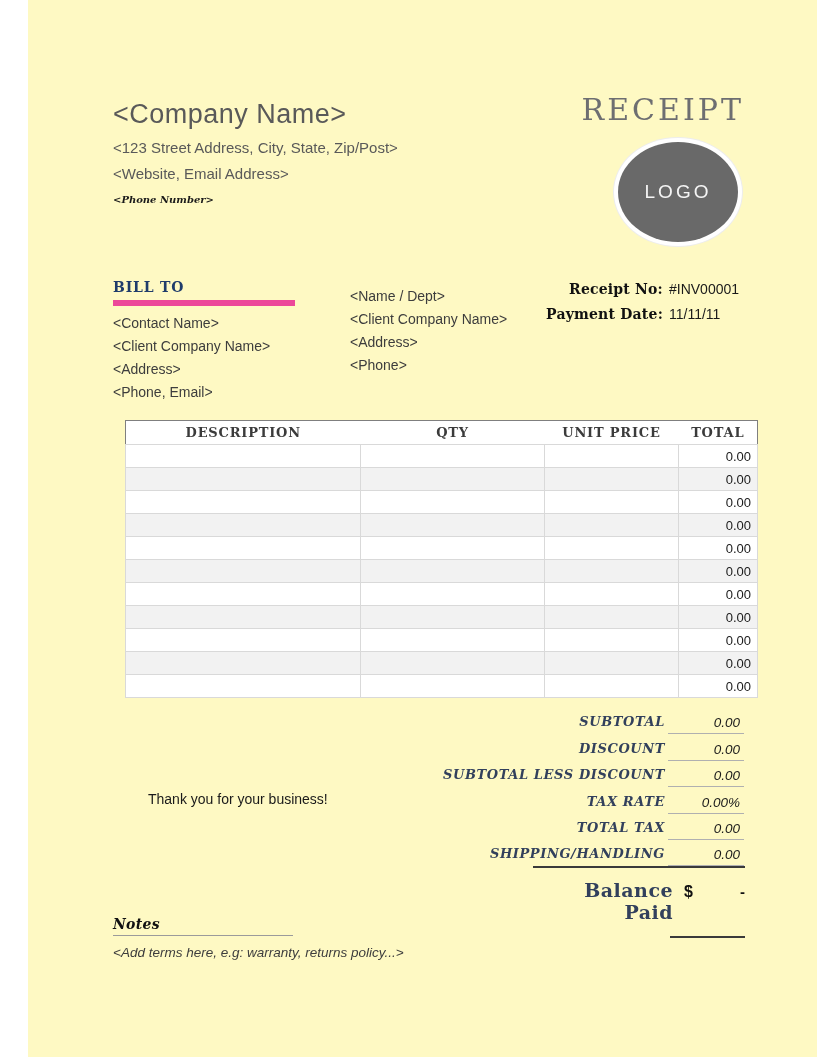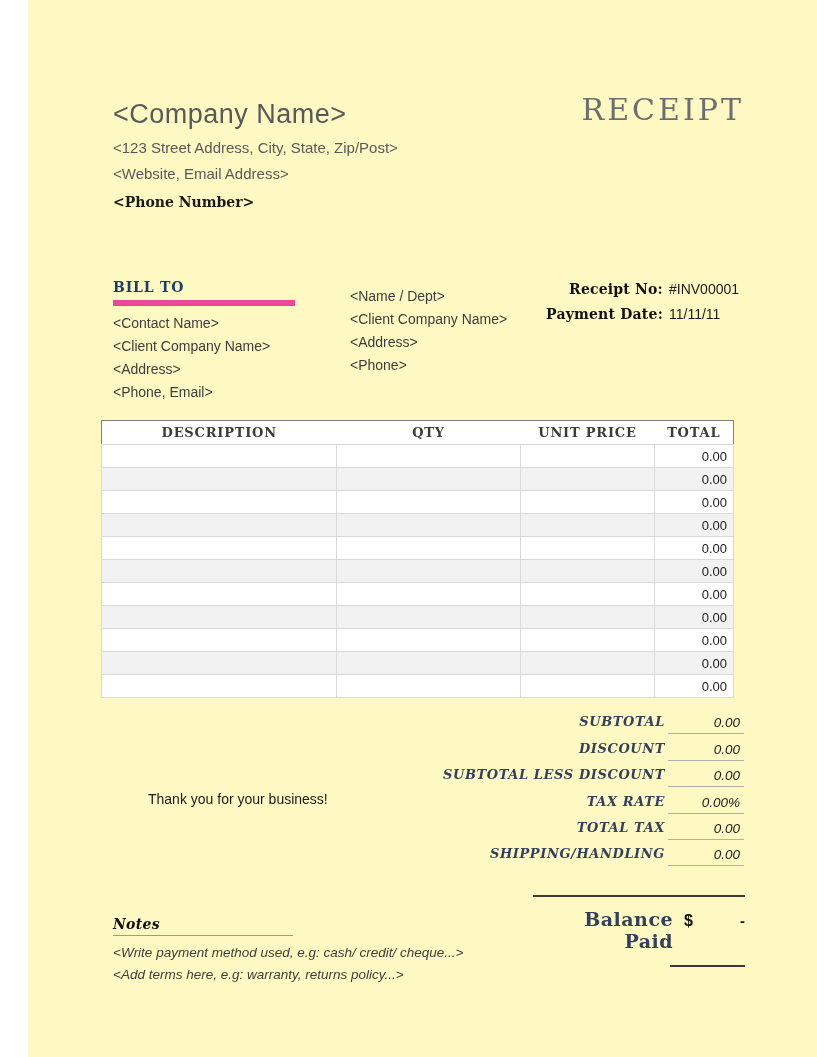--- a/index.html
+++ b/index.html
@@ -17,21 +17,21 @@
 
   
   .company-block { position: absolute; left: 85px; top: 98px; width: 440px; }
   .company-name {
     font-size: 27px; line-height: 32px; font-weight: 400;
     color: var(--body-gray, #595959); letter-spacing: 0.5px;
   }
   .company-line { margin-top: 9px; font-size: 15px; color: var(--body-gray, #595959); }
   .company-phone {
     margin-top: 12px; font-family: "DejaVu Serif", serif; font-weight: 700;
-    font-size: 14px; color: #1a1a1a;
+    font-size: 10px; color: #1a1a1a; font-style: italic;
   }
   .receipt-title {
     position: absolute; top: 92px; right: 101px;
     font-family: "DejaVu Serif", serif; font-weight: 400;
     font-size: 30px; letter-spacing: 3px; color: var(--title-gray, #6d6e71);
   }
   .logo-circle {
     position: absolute; left: 590px; top: 142px; width: 120px; height: 100px;
     border-radius: 50%; background: var(--logo-gray, #696969);
     display: flex; align-items: center; justify-content: center;
@@ -55,21 +55,21 @@
   .meta-row { display: flex; align-items: baseline; margin-bottom: 9px; }
   .meta-label {
     width: 127px; text-align: right;
     font-family: "DejaVu Serif", serif; font-weight: 700; font-size: 14px;
     color: #111111; letter-spacing: 0.2px;
   }
   .meta-value { margin-left: 6px; font-size: 14px; color: #1a1a1a; }
 
   
   .items-table {
-    position: absolute; left: 73px; top: 420px; width: 632px;
+    position: absolute; left: 97px; top: 420px; width: 632px;
     border-collapse: collapse; table-layout: fixed; padding-left: 22px;
   }
   .items-table thead tr { border: 1px solid var(--table-border-dark, #7f7f7f); }
   .items-table th {
     height: 24px; font-family: "DejaVu Serif", serif; font-weight: 700;
     font-size: 13px; letter-spacing: 0.8px; color: #3b3b3b;
     text-align: center; background: #ffffff;
   }
   .items-table tbody td {
     height: 23px; border: 1px solid var(--table-border-light, #d9d9d9);
@@ -88,21 +88,21 @@
     font-family: "DejaVu Serif", serif; font-weight: 700; font-size: 13px;
     letter-spacing: 0.6px; color: var(--summary-navy, #32405c);
     padding-bottom: 5px; margin-right: 3px;
   }
   .summary-value {
     width: 76px; text-align: right; font-size: 13.5px; color: #1a1a1a;
     border-bottom: 1px solid #b0b0b0; padding: 0 4px 3px 0;
   }
 
   .balance-section {
-    position: absolute; left: 505px; top: 895px; width: 212px;
+    position: absolute; left: 505px; top: 866px; width: 212px;
     border-top: 2px solid var(--rule-dark, #3a3a3a);
   }
   .balance-row { display: flex; align-items: baseline; padding-top: 11px; }
   .balance-label {
     flex: 1; text-align: right;
     font-family: "DejaVu Serif", serif; font-weight: 700; font-size: 19px;
     letter-spacing: 0.5px; color: var(--summary-navy, #32405c);
   }
   .balance-currency { margin-left: 11px; font-weight: 700; font-size: 16px; color: #111111; }
   .balance-value { width: 52px; text-align: right; font-weight: 700; font-size: 15px; color: #111111; }
@@ -130,20 +130,23 @@
 
   <div class="company-block">
     <div class="company-name">&lt;Company Name&gt;</div>
     <div class="company-line">&lt;123 Street Address, City, State, Zip/Post&gt;</div>
     <div class="company-line">&lt;Website, Email Address&gt;</div>
     <div class="company-phone">&lt;Phone Number&gt;</div>
   </div>
 
   <div class="receipt-title">RECEIPT</div>
 
+  <div class="logo-circle">
+    <span class="logo-text">LOGO</span>
+  </div>
 
   <div class="party bill">
     <div class="party-label">BILL TO</div>
     <div class="party-lines">
       <div class="party-line">&lt;Contact Name&gt;</div>
       <div class="party-line">&lt;Client Company Name&gt;</div>
       <div class="party-line">&lt;Address&gt;</div>
       <div class="party-line">&lt;Phone, Email&gt;</div>
     </div>
   </div>
@@ -287,18 +290,17 @@
       <span class="balance-value">-</span>
     </div>
     <div class="balance-underline"></div>
   </div>
 
   <div class="thank-you">Thank you for your business!</div>
 
   <div class="notes-block">
     <div class="notes-label">Notes</div>
     <div class="notes-lines">
-      <div class="notes-line">&lt;Write payment method used, e.g: cash/ credit/ cheque...&gt;</div>
       <div class="notes-line">&lt;Add terms here, e.g: warranty, returns policy...&gt;</div>
     </div>
   </div>
 
 </div>
 
 </body></html>

